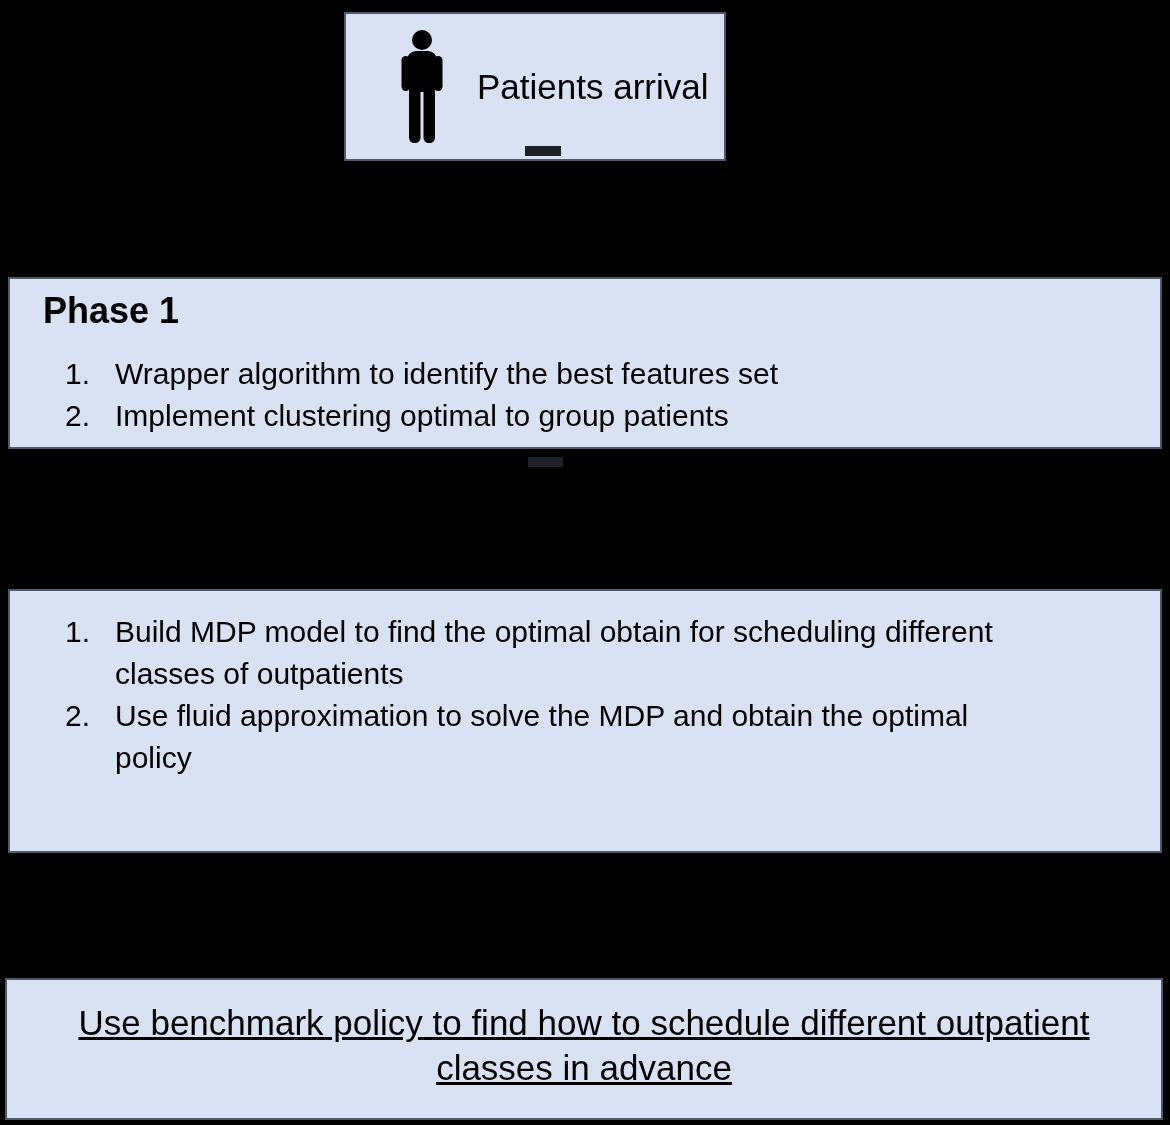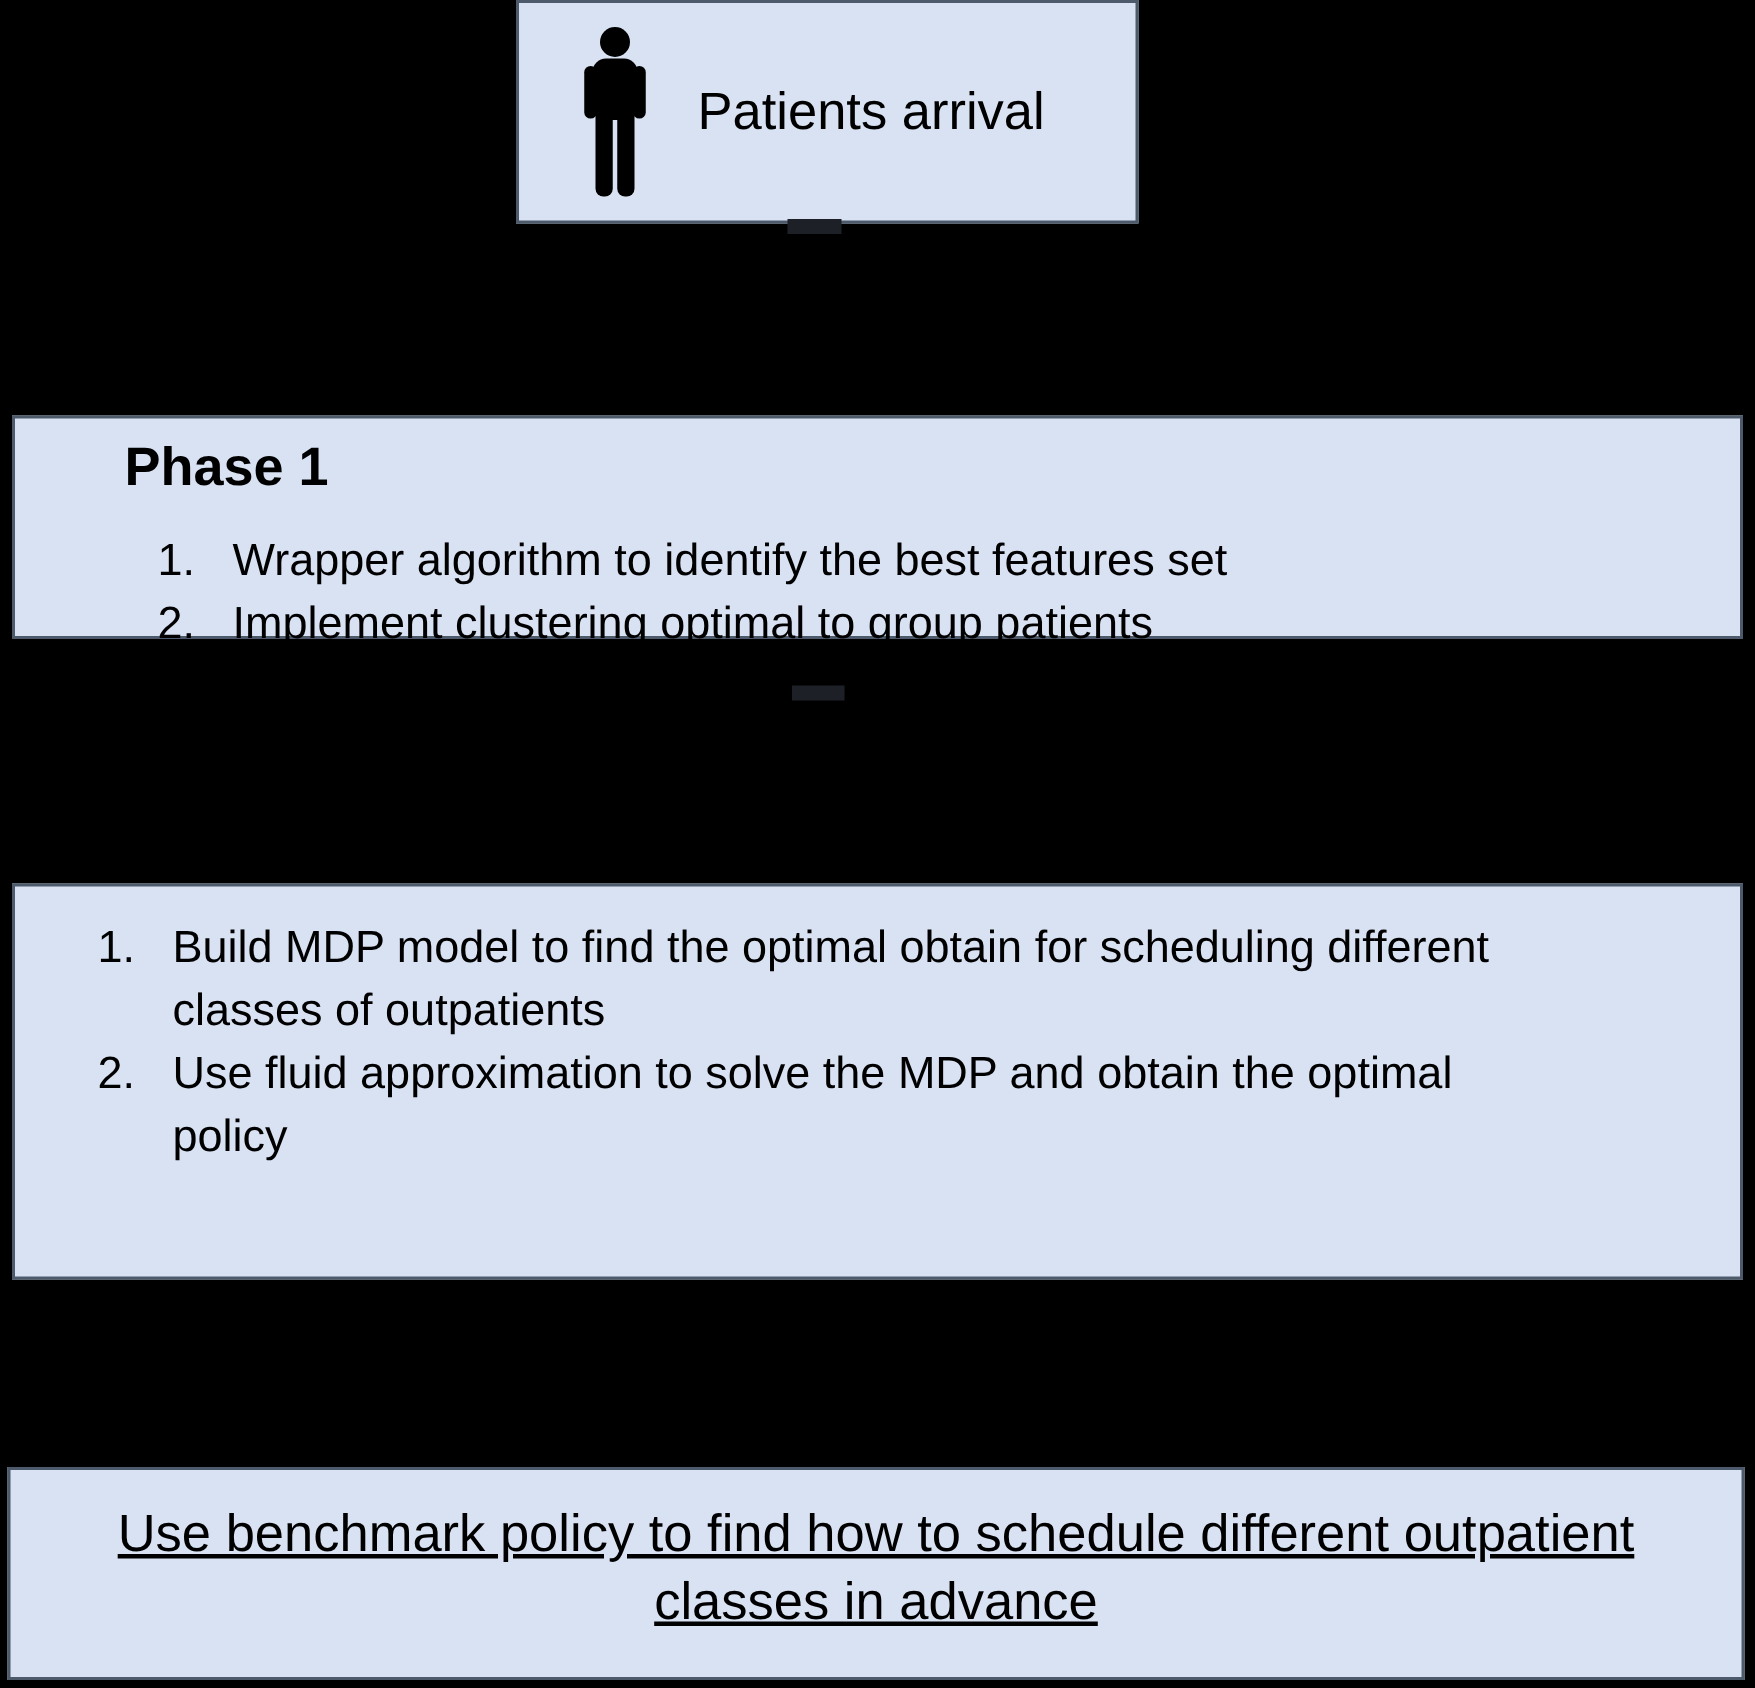--- a/index.html
+++ b/index.html
@@ -12,32 +12,32 @@
     overflow:hidden;
   }
   .box{
     position:absolute;
     background:var(--box-fill,#d9e2f3);
     border:2px solid var(--box-border,#4d5a6b);
     box-sizing:border-box;
   }
   
   .arrival{
-    left:344px;top:0;width:415px;height:149px;
+    left:344px;top:12px;width:382px;height:149px;
     display:flex;align-items:center;
-    padding-left:39px;
+    padding-left:51px;
   }
   .person{width:50px;height:114px;flex:0 0 auto;}
   .arrival-label{
     margin-left:30px;
     font-size:35px;line-height:1.2;
     white-space:nowrap;
   }
   
-  .phase1{left:8px;top:277px;width:1154px;height:149px;padding-left:40px;}
+  .phase1{left:8px;top:277px;width:1154px;height:172px;}
   .phase2{left:8px;top:589px;width:1154px;height:264px;}
   .phase-title{
     margin:10px 0 0 33px;
     font-size:36px;font-weight:bold;line-height:44px;
   }
   .plist{
     list-style:none;
     margin:20px 0 0 0;padding:0;
   }
   .plist li{

